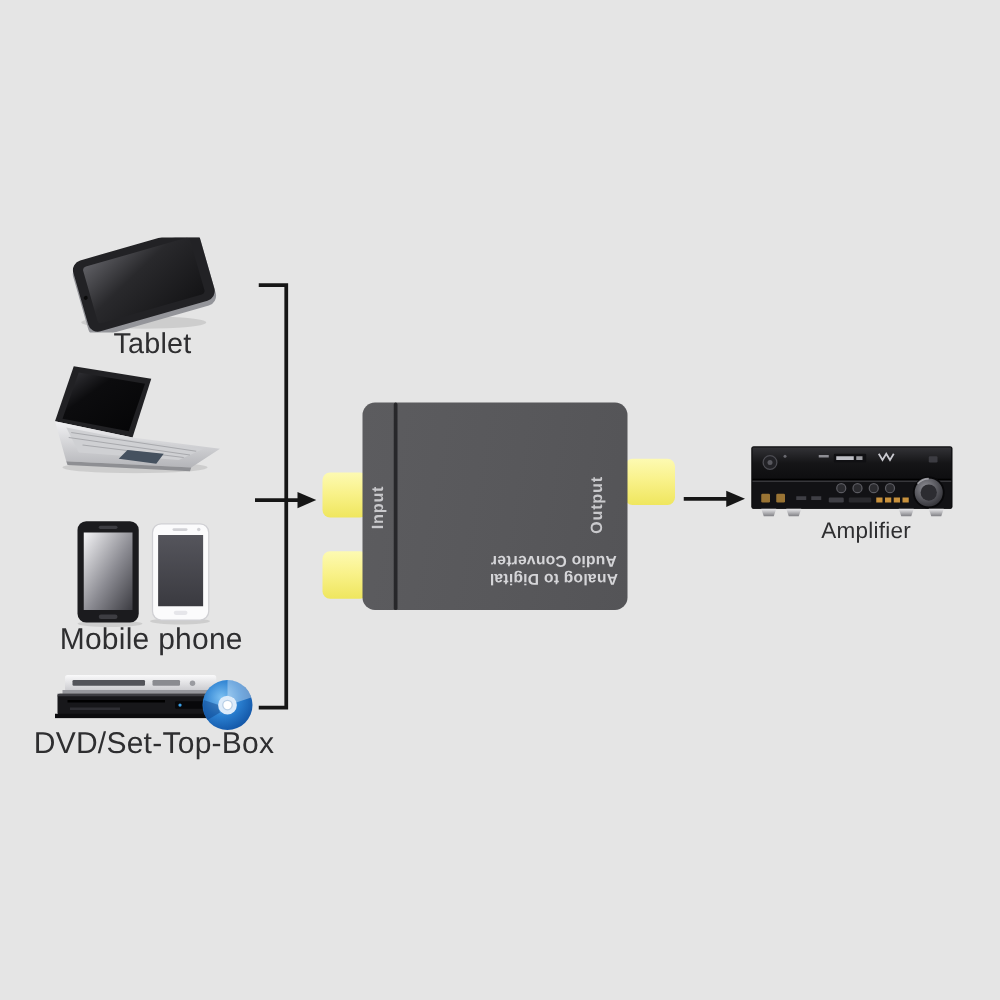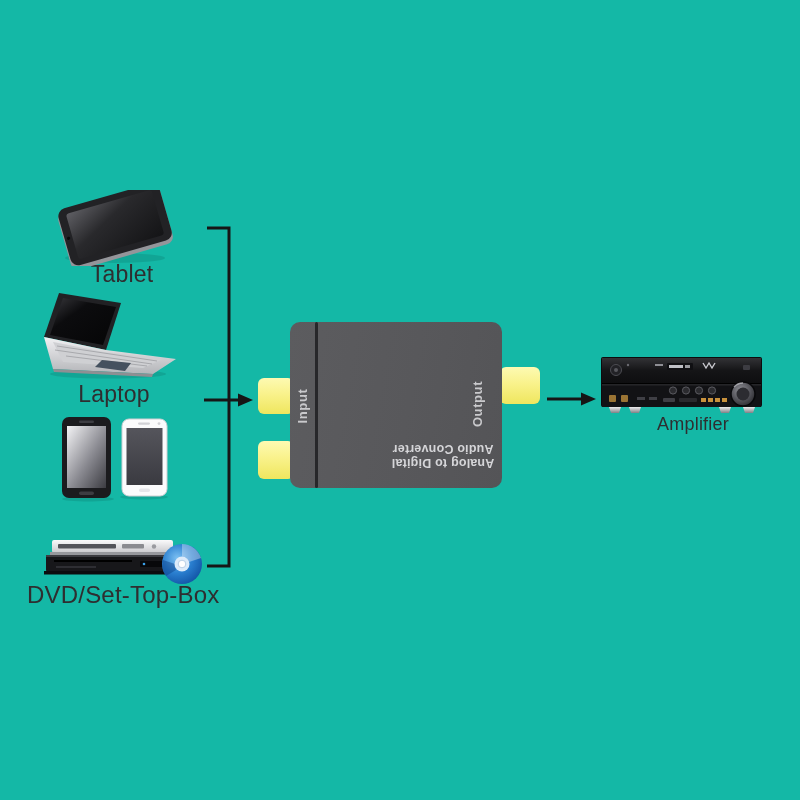--- a/index.html
+++ b/index.html
@@ -1,17 +1,17 @@
 <!DOCTYPE html>
 <html style="--jack_yellow: #efe65e; --box_gray: #58585b; --line_black: #161616; --label_gray: #2e2e30; --disc_blue: #2a7fd0;"><head>
 <meta charset="utf-8">
 <style>
   html,body{margin:0;padding:0;background:#ffffff;}
   #canvas{
-    position:relative;width:800px;height:800px;background:#14b8a6;overflow:hidden;
+    position:relative;width:800px;height:800px;background:#e5e5e5;overflow:hidden;
     font-family:"Liberation Sans",sans-serif;
   }
   .dev-label{
     position:absolute;text-align:center;color:var(--label_gray,#2e2e30);
     font-size:24px;font-weight:400;letter-spacing:0.2px;white-space:nowrap;
   }
   
   .converter{
     position:absolute;left:290px;top:322px;width:212px;height:166px;
     background:linear-gradient(100deg,#5c5c5f 0%,var(--box_gray,#58585b) 55%,#545457 100%);
@@ -87,21 +87,20 @@
     <polygon points="2,46 64,59 134,68 111,83 11,78" fill="url(#lapbase)"></polygon>
     <polygon points="11,51 62,61 121,68 101,77 21,71" fill="#cfd0d3"></polygon>
     <g stroke="#a8a9ad" stroke-width="1">
       <line x1="15" y1="55" x2="115" y2="70"></line>
       <line x1="13" y1="59" x2="110" y2="73"></line>
       <line x1="24" y1="65" x2="105" y2="75"></line>
     </g>
     <polygon points="60,69 89,72 83,80 53,76" fill="#45515f"></polygon>
     <polygon points="11,78 111,83 110,86 12,81" fill="#8e8f93"></polygon>
   </svg>
-  <div class="dev-label" style="left:52px;top:381px;width:124px;font-size:23px">Laptop</div>
 
   <svg class="devart" style="left:58px;top:414px" width="112" height="88" viewBox="0 0 112 88">
     <defs>
       <linearGradient id="phscr" x1="0" y1="0" x2="1" y2="1">
         <stop offset="0" stop-color="#f4f4f6"></stop>
         <stop offset="0.55" stop-color="#8b8b92"></stop>
         <stop offset="1" stop-color="#3c3c42"></stop>
       </linearGradient>
       <linearGradient id="phscr2" x1="0" y1="0" x2="0" y2="1">
         <stop offset="0" stop-color="#55555c"></stop>
@@ -113,20 +112,21 @@
     <rect x="4" y="3" width="49" height="81" rx="7" fill="#1b1b1e"></rect>
     <rect x="9" y="12" width="39" height="62" fill="url(#phscr)"></rect>
     <rect x="21" y="6.5" width="15" height="2.6" rx="1.3" fill="#3d3d42"></rect>
     <rect x="21" y="77.5" width="15" height="3.6" rx="1.8" fill="#3d3d42"></rect>
     <rect x="64" y="5" width="45" height="77" rx="7" fill="#fbfbfc" stroke="#cfcfd3" stroke-width="1"></rect>
     <rect x="68.5" y="14" width="36" height="57" fill="url(#phscr2)"></rect>
     <rect x="80" y="8.5" width="12" height="2.2" rx="1.1" fill="#d2d2d6"></rect>
     <circle cx="101" cy="9.6" r="1.4" fill="#d2d2d6"></circle>
     <rect x="81" y="74.5" width="11" height="3.4" rx="1.7" fill="#e6e6ea"></rect>
   </svg>
+  <div class="dev-label" style="left:36px;top:498px;width:170px;font-size:24px">Mobile phone</div>
 
   <svg class="devart" style="left:42px;top:533px" width="168" height="52" viewBox="0 0 168 52">
     <defs>
       <linearGradient id="dvdtop" x1="0" y1="0" x2="0" y2="1">
         <stop offset="0" stop-color="#fafafb"></stop>
         <stop offset="1" stop-color="#c9c9cd"></stop>
       </linearGradient>
       <radialGradient id="cdblue" cx="0.38" cy="0.35" r="0.75">
         <stop offset="0" stop-color="#7cc0f2"></stop>
         <stop offset="0.5" stop-color="var(--disc_blue,#2a7fd0)"></stop>

